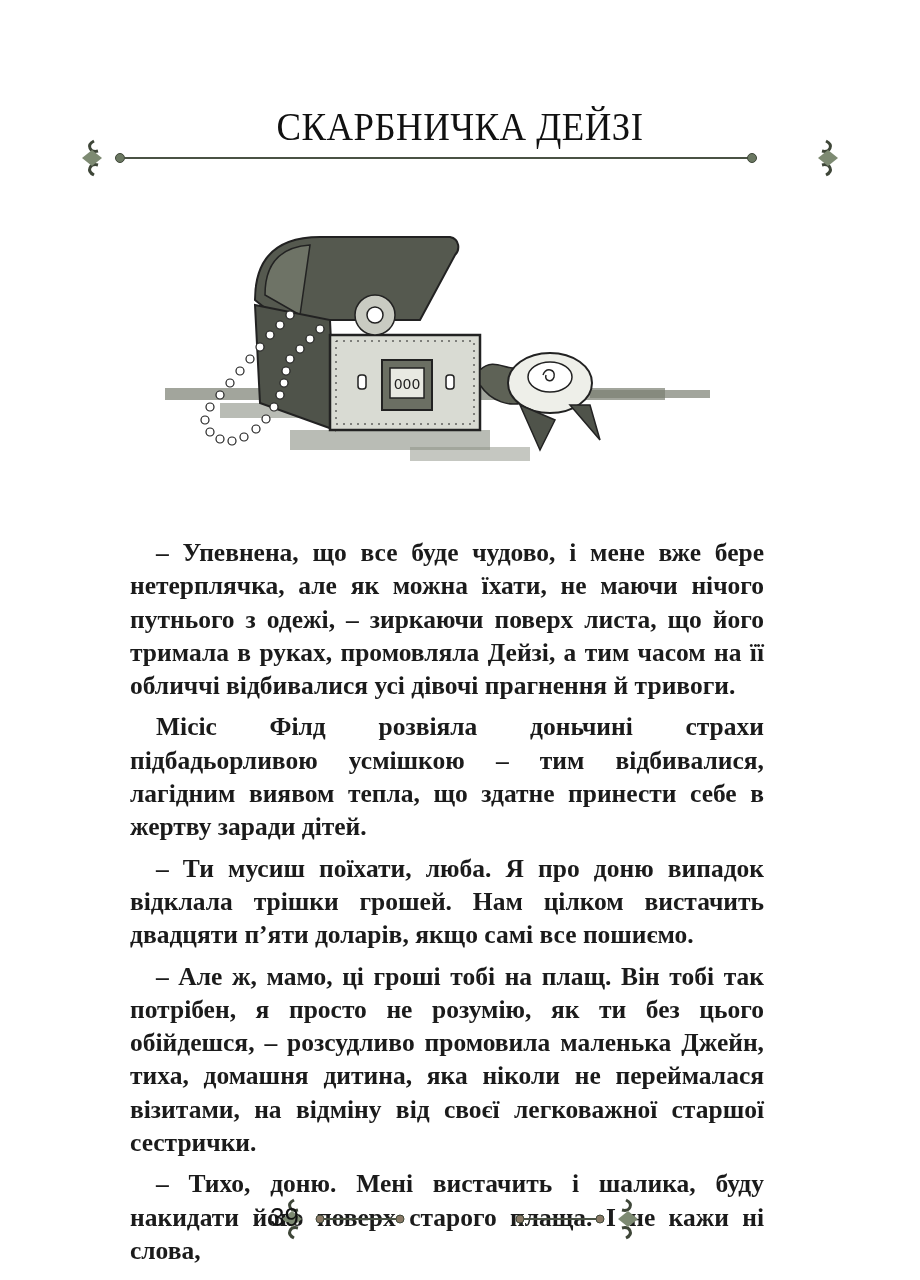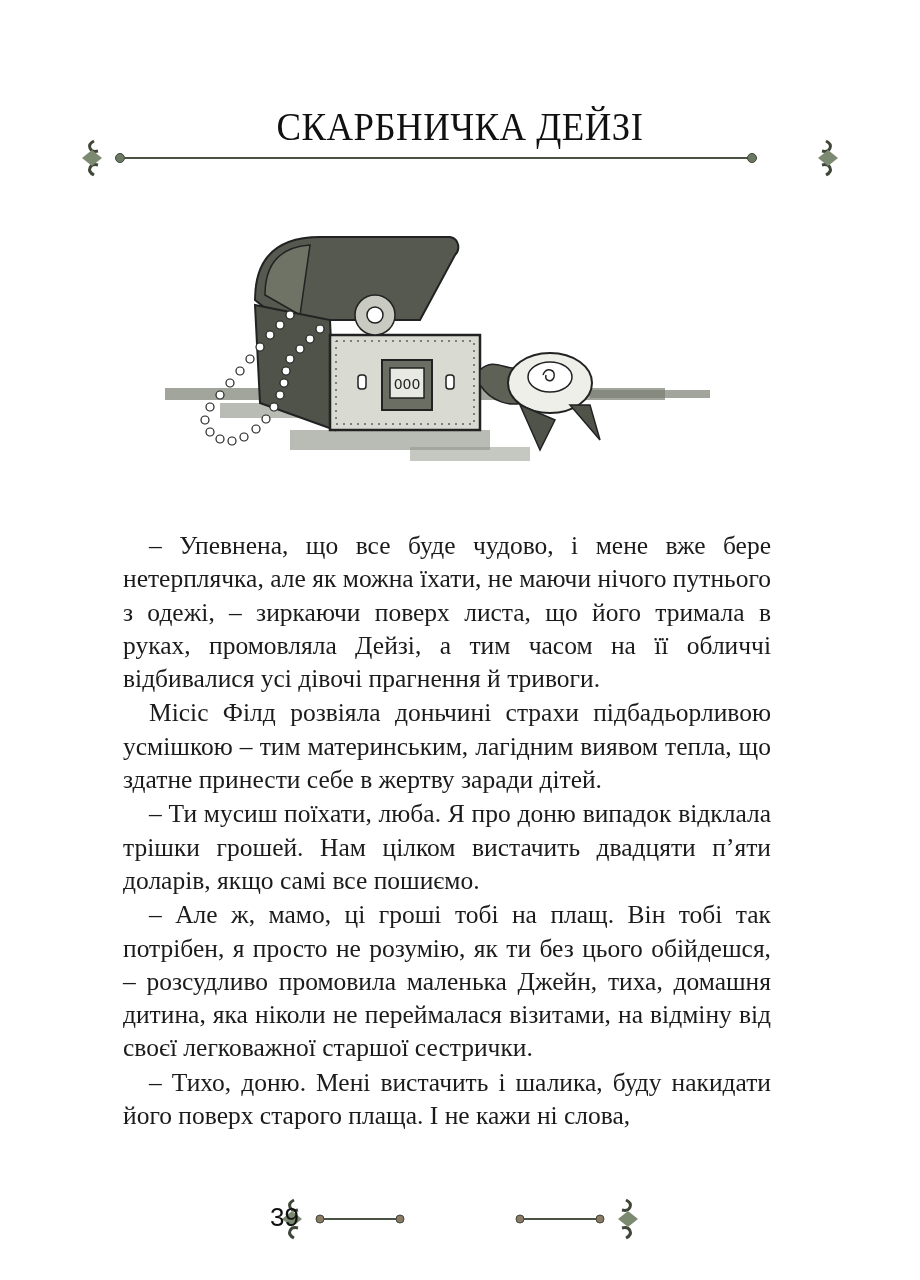--- a/index.html
+++ b/index.html
@@ -9,21 +9,21 @@
   }
   .title {
     position: absolute; top: 103px; left: 0; width: 920px; text-align: center;
     font-size: 40px; letter-spacing: 0.5px; color: #111; transform: scaleX(0.92);
   }
   .rule-wrap { position: absolute; left: 80px; top: 133px; width: 760px; height: 50px; }
   .text {
     position: absolute; left: 122px; top: 528px; width: 650px;
     font-size: 25.5px; line-height: 33.3px; text-align: justify; color: #1b1b1b;
   }
-  .text p { margin: 1px; text-indent: 26px; }
+  .text p { margin: 8px; text-indent: 26px; font-weight: bold; }
   .footer { position: absolute; left: 270px; top: 1192px; width: 380px; height: 56px; }
   .pagenum {
     position: absolute; left: 0; width: 380px; top: 10px; text-align: left;
     font-family: "Liberation Sans", "DejaVu Sans", sans-serif; font-size: 26px; color: #111;
   }
   .illustration { position: absolute; left: 160px; top: 225px; width: 560px; height: 250px; }
 </style>
 </head>
 <body>
 
@@ -99,21 +99,21 @@
   <path d="M320 145 C335 130 350 150 360 140 L370 175 C350 185 330 175 320 160 Z" fill="#5e6256" stroke="#222" stroke-width="1.5"></path>
   <ellipse cx="390" cy="158" rx="42" ry="30" fill="#eeefe9" stroke="#222" stroke-width="2"></ellipse>
   <ellipse cx="390" cy="152" rx="22" ry="15" fill="#fff" stroke="#222" stroke-width="1.5"></ellipse>
   <path d="M383 150 C386 142 396 144 394 152 C392 158 384 156 386 150" fill="none" stroke="#222" stroke-width="1.5"></path>
   <path d="M360 180 L380 225 L395 195 Z" fill="#4f534a" stroke="#222" stroke-width="1.5"></path>
   <path d="M410 180 L440 215 L430 180 Z" fill="#4f534a" stroke="#222" stroke-width="1.5"></path>
 </svg>
 
 <div class="text">
   <p>– Упевнена, що все буде чудово, і мене вже бере нетерплячка, але як можна їхати, не маючи нічого путнього з одежі, – зиркаючи поверх листа, що його тримала в руках, промовляла Дейзі, а тим часом на її обличчі відбивалися усі дівочі прагнення й тривоги.</p>
-  <p>Місіс Філд розвіяла доньчині страхи підбадьорливою усмішкою – тим материнським, лагідним виявом тепла, що здатне принести себе в жертву заради дітей.</p>
+  <p>Місіс Філд розвіяла доньчині страхи підбадьорливою усмішкою – тим відбивалися, лагідним виявом тепла, що здатне принести себе в жертву заради дітей.</p>
   <p>– Ти мусиш поїхати, люба. Я про доню випадок відклала трішки грошей. Нам цілком вистачить двадцяти п’яти доларів, якщо самі все пошиємо.</p>
   <p>– Але ж, мамо, ці гроші тобі на плащ. Він тобі так потрібен, я просто не розумію, як ти без цього обійдешся, – розсудливо промовила маленька Джейн, тиха, домашня дитина, яка ніколи не переймалася візитами, на відміну від своєї легковажної старшої сестрички.</p>
   <p>– Тихо, доню. Мені вистачить і шалика, буду накидати його поверх старого плаща. І не кажи ні слова,</p>
 </div>
 
 <div class="footer">
   <svg width="380" height="56" viewBox="0 0 380 56" style="position:absolute;left:0;top:0;">
     <g>
       <path d="M24 8 C16 12 20 20 28 18" stroke="#3e4638" stroke-width="3" fill="none"></path>
       <path d="M24 46 C16 42 20 34 28 36" stroke="#3e4638" stroke-width="3" fill="none"></path>

